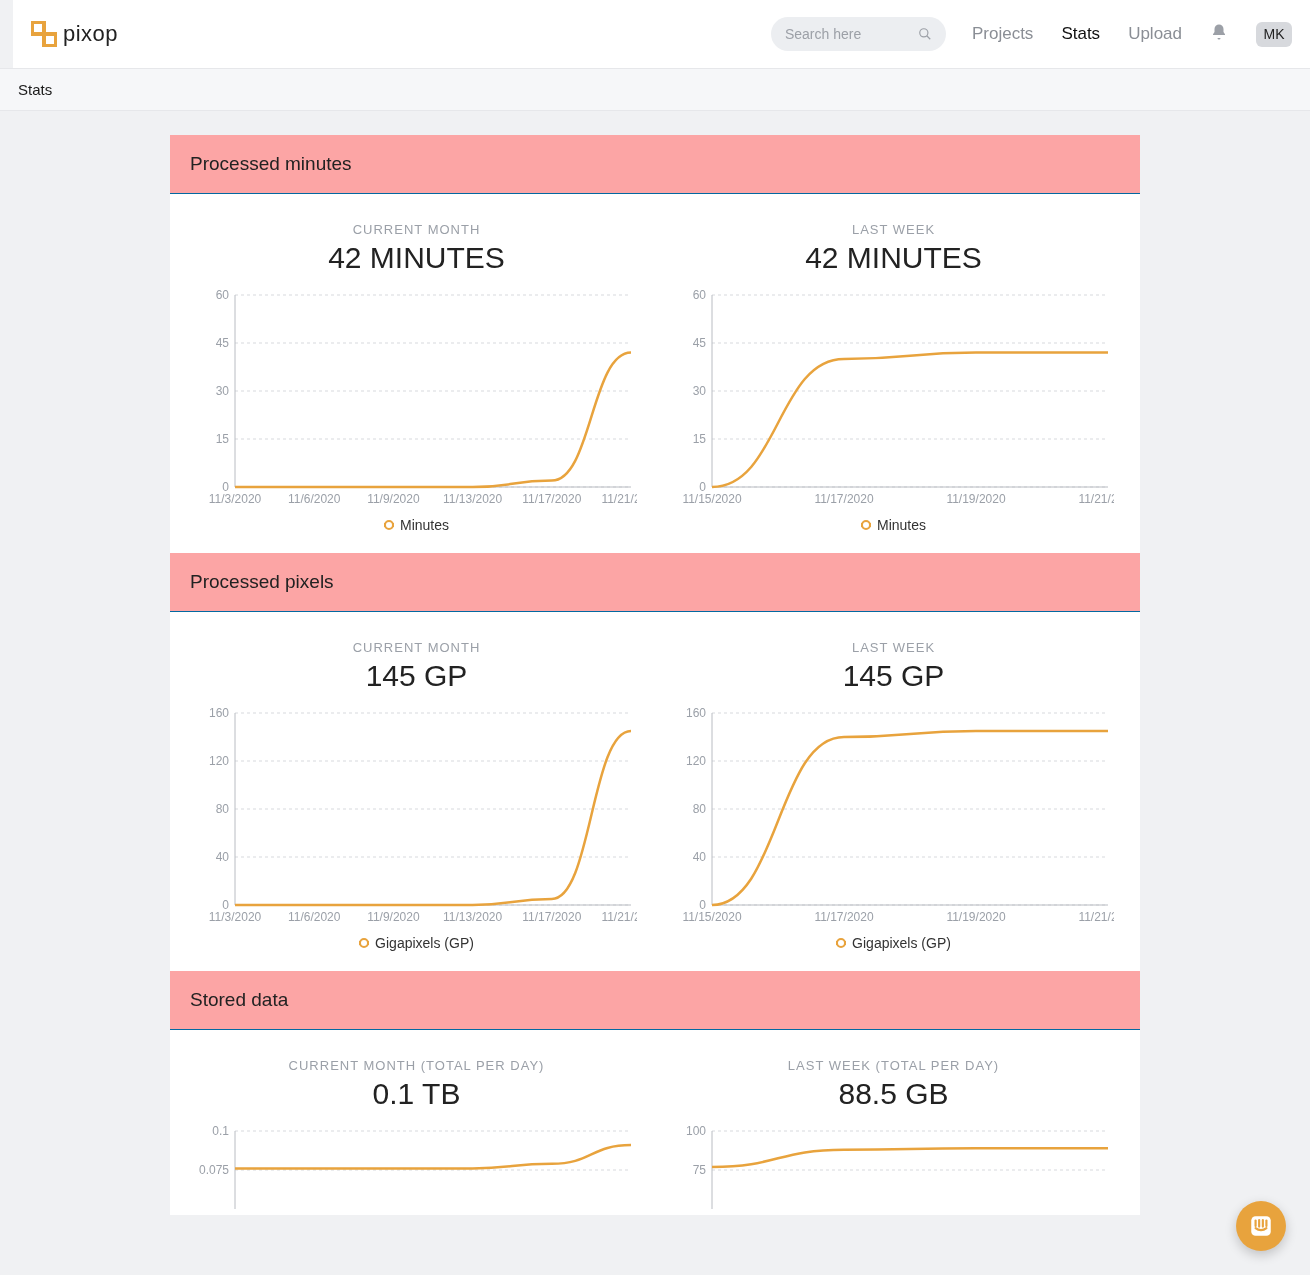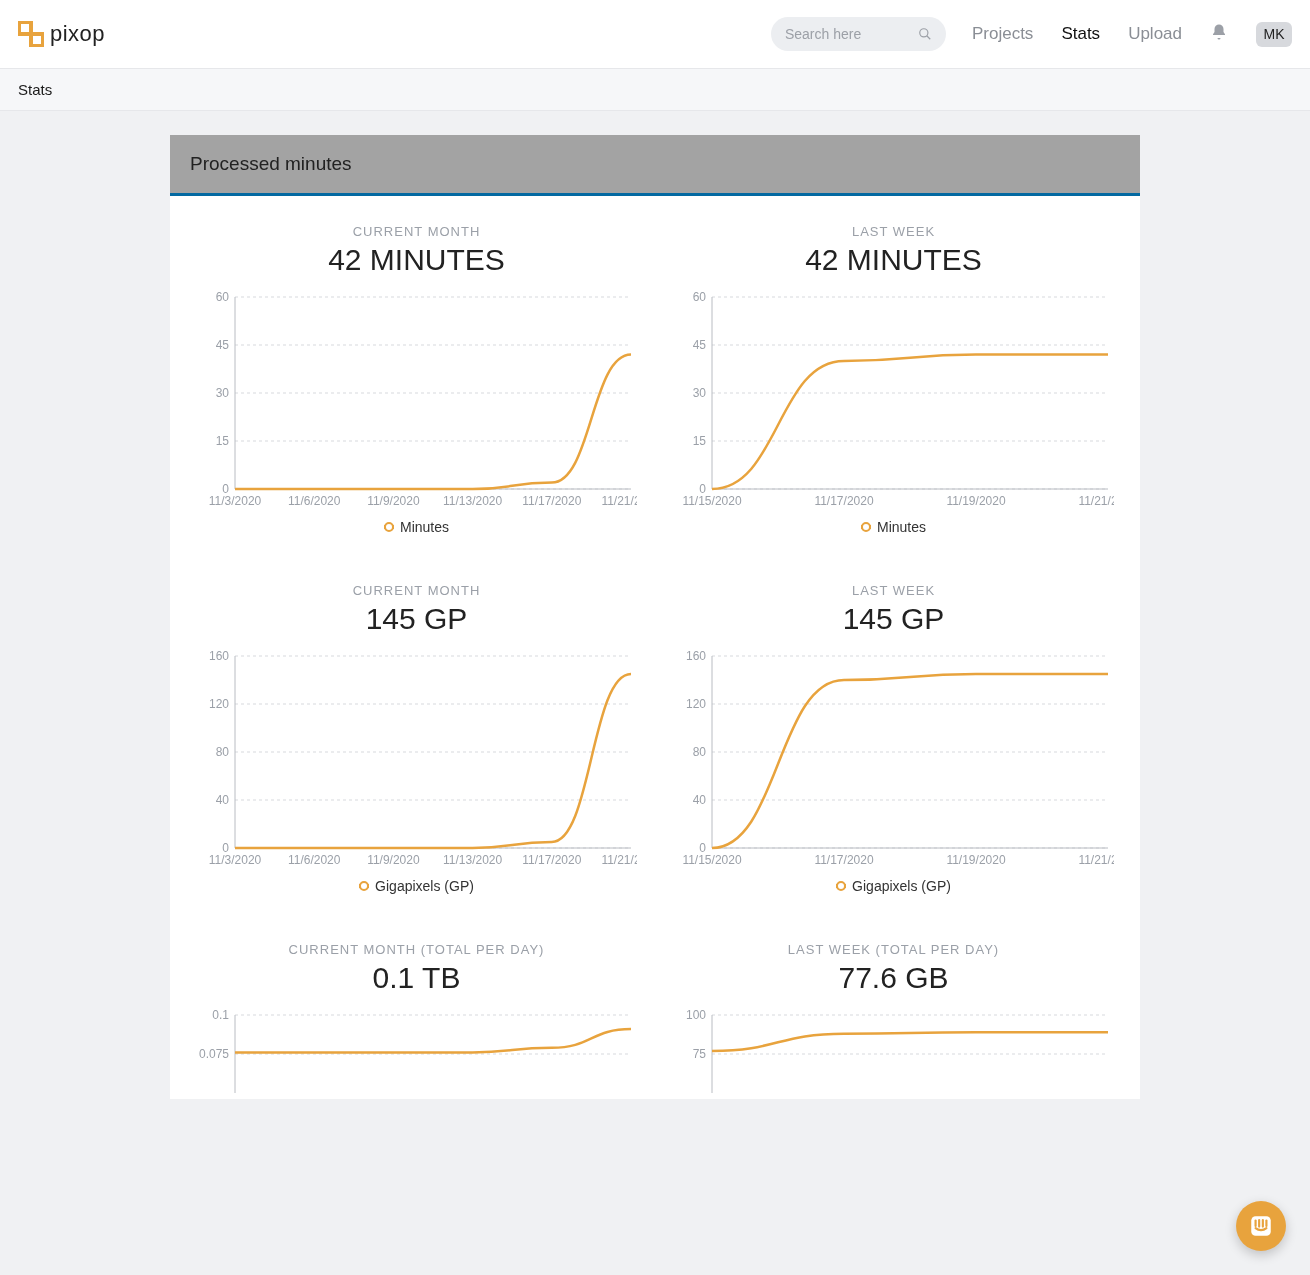--- a/index.html
+++ b/index.html
@@ -1,38 +1,38 @@
 <!DOCTYPE html>
 <html><head>
 <meta charset="utf-8">
 <style>
   * { margin: 0; padding: 0; box-sizing: border-box; }
   body { font-family: 'Segoe UI', Tahoma, sans-serif; background: #f0f1f3; color: #222; width: 1310px; }
 
   
-  header { background: #fff; height: 68px; display: flex; align-items: center; padding: 0 18px; }
+  header { background: #fff; height: 68px; display: flex; align-items: center; padding: 0 18px; margin-left: 13px; }
   .logo { display: flex; align-items: center; gap: 6px; }
   .logo-text { font-size: 22px; font-weight: 500; letter-spacing: .5px; }
   .spacer { flex: 1; }
   .search-box { background: #eceef1; border-radius: 18px; height: 34px; width: 175px; display: flex; align-items: center; padding: 0 14px; color: #8a8e95; font-size: 14px; justify-content: space-between; }
   .search-box input { border: none; background: transparent; outline: none; color: #be185d; font-size: 14px; width: 120px; }
   .search-box input::placeholder { color: #9ca0a7; }
   nav { display: flex; align-items: center; gap: 28px; margin-left: 26px; }
   nav a { color: #8a8e95; text-decoration: none; font-size: 17px; }
   nav a.active { color: #111; font-weight: 500; }
   .bell { color: #8a8e95; }
   .avatar { width: 36px; height: 25px; background: #d7d9dd; border-radius: 6px; display: flex; align-items: center; justify-content: center; font-size: 14px; font-weight: 500; }
 
   
   .breadcrumb { background: #f6f7f9; padding: 12px 18px; font-size: 15px; color: #1a1a1a; border-top: 1px solid #e6e7ea; border-bottom: 1px solid #e6e7ea; }
 
   
   .content { padding: 24px 0 0 0; display: flex; justify-content: center; }
   .panel { width: 970px; }
-  .section-title { font-size: 19px; font-weight: 400; padding: 18px 20px; background: #a3a3a3; border-bottom: 3px solid #0369a1; }
+  .section-title { font-size: 19px; font-weight: 400; padding: 18px 20px; background: #fca5a5; border-bottom: 1px solid #0369a1; }
   .chart-row { background: #fff; display: flex; padding: 28px 20px 20px 20px; gap: 24px; }
   .chart-block { flex: 1; text-align: center; }
   .chart-label { font-size: 13px; color: #9ba0a8; letter-spacing: 1px; }
   .chart-value { font-size: 30px; font-weight: 400; margin-top: 4px; margin-bottom: 14px; }
   .legend { display: flex; align-items: center; justify-content: center; gap: 6px; font-size: 14px; color: #333; margin-top: 8px; }
   .legend-dot { width: 10px; height: 4px; background: #e8a33d; position: relative; display: inline-block; }
   .legend-dot::after { content: ''; width: 6px; height: 6px; border-radius: 50%; background: #fff; border: 2px solid #e8a33d; position: absolute; left: 0; top: -3px; }
   svg.chart { display: block; margin: 0 auto; }
   .axis-text { font-size: 12px; fill: #9ba0a8; }
   .grid-line { stroke: #d7d9dd; stroke-dasharray: 3 3; stroke-width: 1; }
@@ -136,20 +136,21 @@
             <text x="434" y="214" text-anchor="middle" class="axis-text">11/21/2020</text>
             <path d="M38,198 C104,198 104,70 170,70 C236,70 236,63.60000000000002 302,63.60000000000002 C368,63.60000000000002 368,63.60000000000002 434,63.60000000000002" class="data-line"></path>
           </svg>
         <div class="legend">
             <span class="legend-dot"></span>
             <span>Minutes</span>
           </div>
       </div>
     </div>
 
+    <div class="section-title" style="border-top:none">Processed pixels</div>
     <div class="chart-row">
       <div class="chart-block">
         <div class="chart-label">CURRENT MONTH</div>
         <div class="chart-value">145 GP</div>
         <svg class="chart" width="440" height="220">
             <line x1="38" y1="198" x2="434" y2="198" class="grid-line"></line>
             <text x="32" y="202" text-anchor="end" class="axis-text">0</text>
             <line x1="38" y1="150" x2="434" y2="150" class="grid-line"></line>
             <text x="32" y="154" text-anchor="end" class="axis-text">40</text>
             <line x1="38" y1="102" x2="434" y2="102" class="grid-line"></line>
@@ -195,36 +196,37 @@
             <text x="434" y="214" text-anchor="middle" class="axis-text">11/21/2020</text>
             <path d="M38,198 C104,198 104,30 170,30 C236,30 236,24 302,24 C368,24 368,24 434,24" class="data-line"></path>
           </svg>
         <div class="legend">
             <span class="legend-dot"></span>
             <span>Gigapixels (GP)</span>
           </div>
       </div>
     </div>
 
+    <div class="section-title" style="border-top:none">Stored data</div>
     <div class="chart-row" style="padding-bottom:0">
       <div class="chart-block">
         <div class="chart-label">CURRENT MONTH (TOTAL PER DAY)</div>
         <div class="chart-value">0.1 TB</div>
         <svg class="chart" width="440" height="90">
             <line x1="38" y1="45.00000000000001" x2="434" y2="45.00000000000001" class="grid-line"></line>
             <text x="32" y="49.00000000000001" text-anchor="end" class="axis-text">0.075</text>
             <line x1="38" y1="6" x2="434" y2="6" class="grid-line"></line>
             <text x="32" y="10" text-anchor="end" class="axis-text">0.1</text>
             <line x1="38" y1="6" x2="38" y2="84" class="axis-line"></line>
             <path d="M38,43.440000000000005 C77.6,43.440000000000005 77.6,43.440000000000005 117.2,43.440000000000005 C156.8,43.440000000000005 156.8,43.440000000000005 196.4,43.440000000000005 C236,43.440000000000005 236,43.440000000000005 275.6,43.440000000000005 C315.20000000000005,43.440000000000005 315.20000000000005,38.760000000000005 354.8,38.760000000000005 C394.4,38.760000000000005 394.4,20.040000000000013 434,20.040000000000013" class="data-line"></path>
           </svg>
       </div>
       <div class="chart-block">
         <div class="chart-label">LAST WEEK (TOTAL PER DAY)</div>
-        <div class="chart-value">77.6 GB</div>
+        <div class="chart-value">88.5 GB</div>
         <svg class="chart" width="440" height="90">
             <line x1="38" y1="45" x2="434" y2="45" class="grid-line"></line>
             <text x="32" y="49" text-anchor="end" class="axis-text">75</text>
             <line x1="38" y1="6" x2="434" y2="6" class="grid-line"></line>
             <text x="32" y="10" text-anchor="end" class="axis-text">100</text>
             <line x1="38" y1="6" x2="38" y2="84" class="axis-line"></line>
             <path d="M38,41.879999999999995 C104,41.879999999999995 104,24.72 170,24.72 C236,24.72 236,23.159999999999997 302,23.159999999999997 C368,23.159999999999997 368,23.159999999999997 434,23.159999999999997" class="data-line"></path>
           </svg>
       </div>
     </div>

